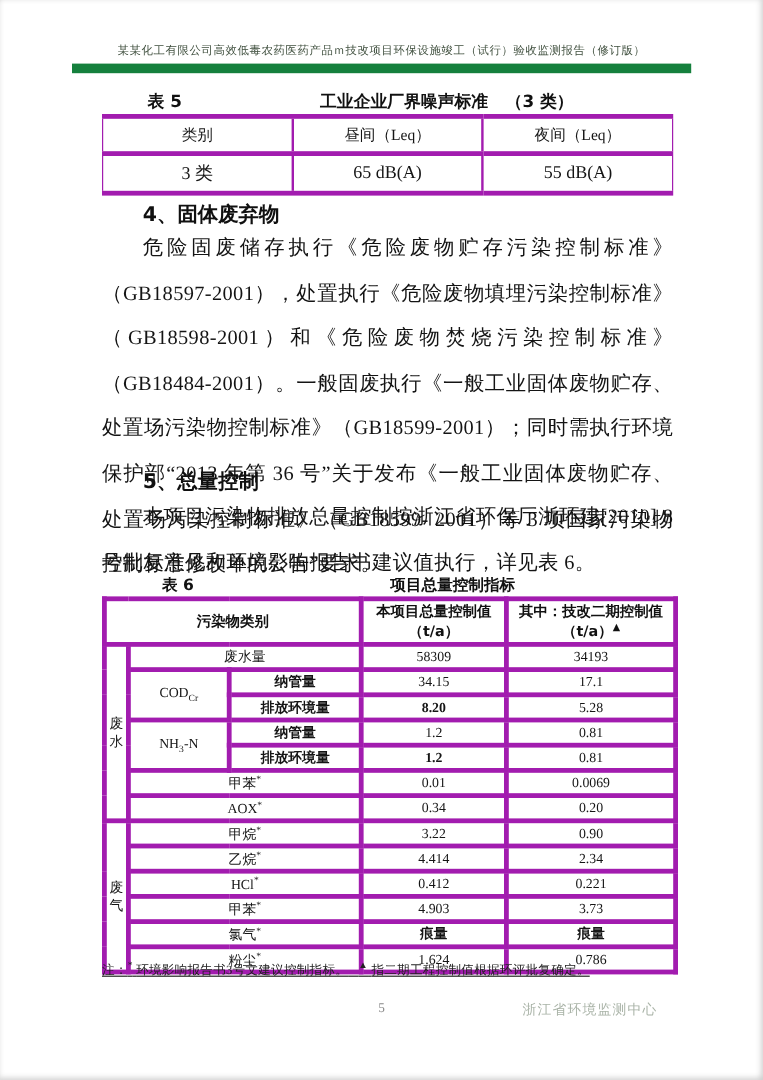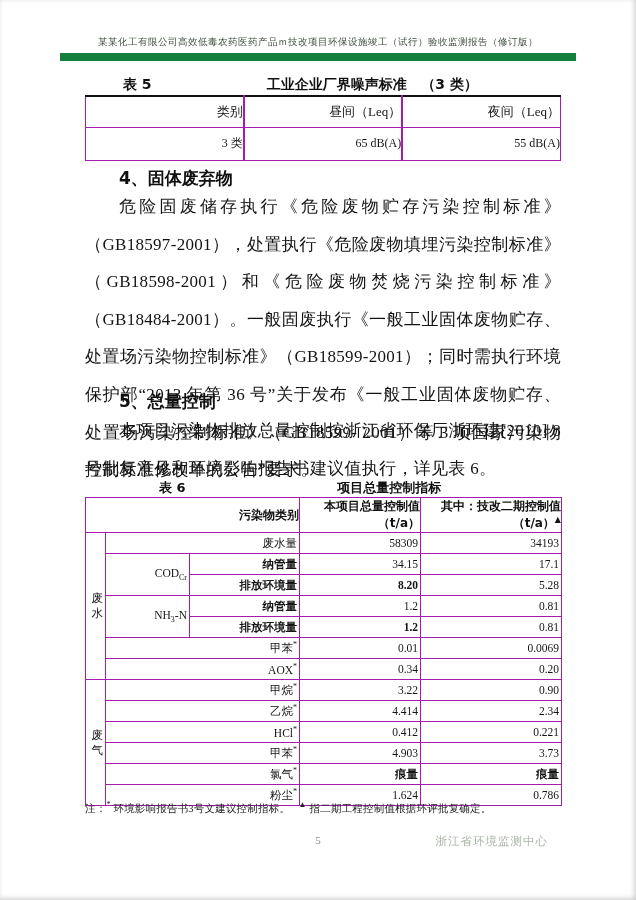--- a/index.html
+++ b/index.html
@@ -22,25 +22,25 @@
   
   .tbl-caption { display:flex; align-items:baseline;
     font-family:"DejaVu Sans","Liberation Sans",sans-serif; font-weight:bold;
     font-size:14px; color:#111;gap:32px; }
   .tbl-caption .lbl { margin-left:38px; }
   .tbl-caption .ttl { flex:1; text-align:center; }
 
   
   .t5 { position:absolute; top:95px; }
   table { border-collapse:collapse; width:476px; table-layout:fixed; }
-  td, th { border:1px solid #a21caf; text-align:right; vertical-align:middle; }
+  td, th { border:4px solid #a21caf; text-align:center; vertical-align:middle; }
   .tbl5 { border-top:2.5px solid #111; }
   .tbl5 th { height:31px; font-size:13px; font-weight:normal;
     font-family:"Liberation Serif","DejaVu Serif",serif; border-left-width:2px; border-right-width:2px;}
-  .tbl5 td { height:33px; font-size:12px; border-left-width:2px; border-right-width:2px;}
+  .tbl5 td { height:33px; font-size:15px; border-left-width:2px; border-right-width:2px;}
   .tbl5 tr > *:first-child { border-left-width:1px; }
   .tbl5 tr > *:last-child  { border-right-width:1px; }
 
   
   .sec-heading { font-family:"DejaVu Sans","Liberation Sans",sans-serif;
     font-weight:bold; font-size:17px; color:#101010; text-indent:34px; }
   .body-para { font-size:17px; line-height:37.6px; text-align:justify;
     text-indent:2em; color:#141414; letter-spacing:0.3px; filter: blur(0.25px); }
   .h4 { position:absolute; top:167px; }
   .p4 { position:absolute; top:188px; width:476px; }
@@ -55,21 +55,21 @@
   .tbl6 td { height:21px; font-size:11.5px; padding:0 2px; }
   .tbl6 .bold { font-weight:bold; }
   .tbl6 sup { font-size:8px; }
   .tbl6 sub { font-size:8px; }
   .c-group { width:20px; }
   .c-sub   { width:84px; }
   .c-item  { width:110px; }
   .c-v1    { width:121px; }
   .c-v2    { width:141px; }
   .note { position:absolute; top:800px; width:500px; font-size:10.5px;
-    color:#222; letter-spacing:0.2px; filter: blur(0.25px); }
+    color:#222; letter-spacing:0.2px; filter: blur(0.25px); text-decoration: underline; }
   .note sup { font-size:8px; }
 
   .footer-pageno { position:absolute; top:834px; left:0; width:636px;
     text-align:center; font-size:11px; color:#8a8a8a; }
   .footer-org { position:absolute; top:834px; right:88px; font-size:11.5px;
     color:#a9b3a7; font-family:Liberation Mono, monospace;
     letter-spacing:1px; filter: blur(0.3px); }
 </style>
 </head>
 <body>
@@ -100,21 +100,21 @@
       </table>
   </div>
 
   <div class="content sec-heading h4">4、固体废弃物</div>
   <div class="content body-para p4">危险固废储存执行《危险废物贮存污染控制标准》（GB18597-2001），处置执行《危险废物填埋污染控制标准》（GB18598-2001）和《危险废物焚烧污染控制标准》（GB18484-2001）。一般固废执行《一般工业固体废物贮存、处置场污染物控制标准》（GB18599-2001）；同时需执行环境保护部“2013 年第 36 号”关于发布《一般工业固体废物贮存、处置场污染控制标准》（GB18599- 2001）等 3 项国家污染物控制标准修改单的公告”要求。</div>
 
   <div class="content sec-heading h5">5、总量控制</div>
   <div class="content body-para p5">本项目污染物排放总量控制按浙江省环保厅浙环建[2010] 8 号批复意见和环境影响报告书建议值执行，详见表 6。</div>
 
   <div class="content tbl-caption t6cap">
-    <span class="lbl" style="margin-left:74px;">表 6</span>
+    <span class="lbl" style="margin-left:50px;">表 6</span>
     <span class="ttl">项目总量控制指标</span>
   </div>
 
   <div class="content t6">
     <table class="tbl6">
       <colgroup>
         <col class="c-group">
           <col class="c-sub">
           <col class="c-item">
           <col class="c-v1">

